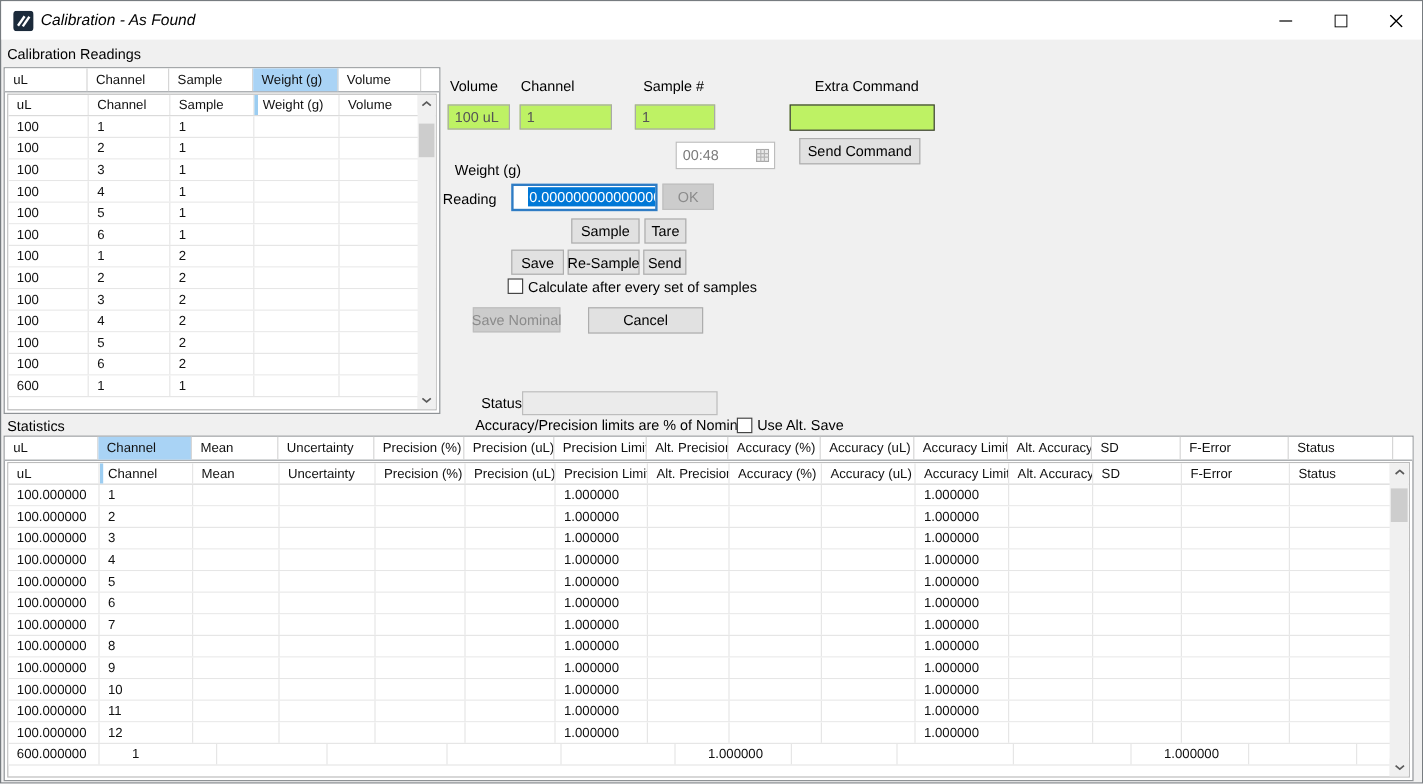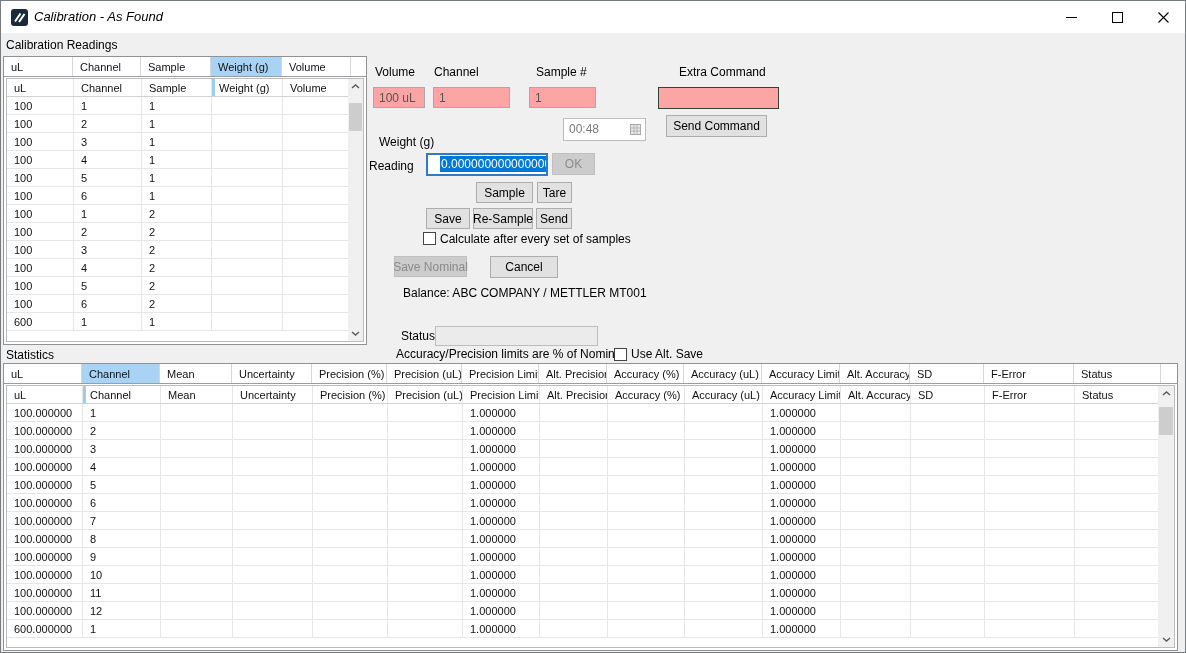--- a/index.html
+++ b/index.html
@@ -27,21 +27,21 @@
   .cell.strip { box-shadow: inset 3px 0 0 #9ccdf1; }
   .sb { position:absolute; background:#f0f0f0; }
   .sb-btn { position:absolute; left:0; width:100%; height:15px; background:#f0f0f0;
             display:flex; align-items:center; justify-content:center; }
   .sb-btn.up { top:0; } .sb-btn.down { bottom:0; }
   .sb-thumb { position:absolute; left:1px; right:1px; background:#cdcdcd; }
   .btn { position:absolute; display:flex; align-items:center; justify-content:center;
          background:#e1e1e1; border:1px solid #adadad; font-size:12px; color:#000;
          white-space:nowrap; cursor:default; }
   .btn.disabled { background:#cccccc; border-color:#bfbfbf; color:#8b8b8b; }
-  .tb { position:absolute; background:#fca5a5; border:1px solid #a9a9a9; font-size:12px;
+  .tb { position:absolute; background:#bef264; border:1px solid #a9a9a9; font-size:12px;
         color:#555; padding:3px 5px 0 5px; white-space:nowrap; overflow:hidden; }
   .tb.dark { border-color:#3c3c3c; }
   .tb.disabled { background:#ebebeb; border-color:#bdbdbd; color:#7b7b7b; }
   .reading { position:absolute; background:#fff; border:2px solid #2f7cc4; font-size:12px;
              padding:2px 0 0 12px; white-space:nowrap; overflow:hidden; }
   .sel-text { background:#0078d7; color:#fff; padding:1px 1px; }
   .cb { position:absolute; width:13px; height:13px; background:#fff; border:1px solid #454545; }
   .timer-grid-icon { position:absolute; right:4px; top:5px; }
 </style>
 </head>
@@ -435,21 +435,21 @@
           <div class="cell" style="width: 77px;">1.000000</div>
           <div class="cell" style="width: 68px;"></div>
           <div class="cell" style="width: 77px;"></div>
           <div class="cell" style="width: 78px;"></div>
           <div class="cell" style="width: 78px;">1.000000</div>
           <div class="cell" style="width: 70px;"></div>
           <div class="cell" style="width: 74px;"></div>
           <div class="cell" style="width: 90px;"></div>
           <div class="cell" style="width: 87px;"></div>
         </div>
-        <div class="grid-row" style="height: 18px;">
+        <div class="grid-row" style="height: 18px; gap: 20px;">
           <div class="cell" style="width: 76px;">600.000000</div>
           <div class="cell" style="width: 78px;">1</div>
           <div class="cell" style="width: 72px;"></div>
           <div class="cell" style="width: 80px;"></div>
           <div class="cell" style="width: 75px;"></div>
           <div class="cell" style="width: 75px;"></div>
           <div class="cell" style="width: 77px;">1.000000</div>
           <div class="cell" style="width: 68px;"></div>
           <div class="cell" style="width: 77px;"></div>
           <div class="cell" style="width: 78px;"></div>
@@ -509,23 +509,22 @@
   <div class="btn" style="left:536px;top:181px;width:35px;height:21px">Tare</div>
 
   <div class="btn" style="left:425px;top:207px;width:44px;height:21px">Save</div>
   <div class="btn" style="left:472px;top:207px;width:60px;height:21px">Re-Sample</div>
   <div class="btn" style="left:535px;top:207px;width:36px;height:21px">Send</div>
 
   <span class="cb" style="left:422px;top:231px"></span>
   <div class="lbl" style="left:439px;top:231px">Calculate after every set of samples</div>
 
   <div class="btn disabled" style="left:393px;top:255px;width:73px;height:21px">Save Nominal</div>
-  <div class="btn" style="left:489px;top:255px;width:68px;height:22px">Cancel</div>
-
-  <div class="lbl" style="left:402px;top:285px">Balance: ABC COMPANY / METTLER MT001</div>
+  <div class="btn" style="left:489px;top:255px;width:96px;height:22px">Cancel</div>
+
 
   <div class="lbl" style="left:400px;top:328px">Status:</div>
   <div class="tb disabled" style="left:434px;top:325px;width:163px;height:20px"></div>
 
   <div class="lbl" style="left:395px;top:346px">Accuracy/Precision limits are % of Nominal</div>
   <span class="cb" style="left:613px;top:347px"></span>
   <div class="lbl" style="left:630px;top:346px">Use Alt. Save</div>
 
 </div>
 

